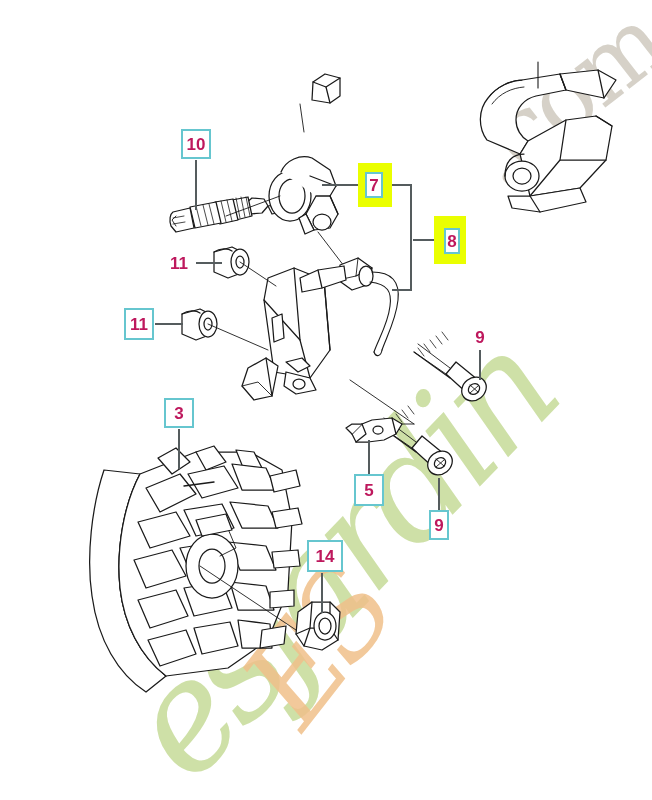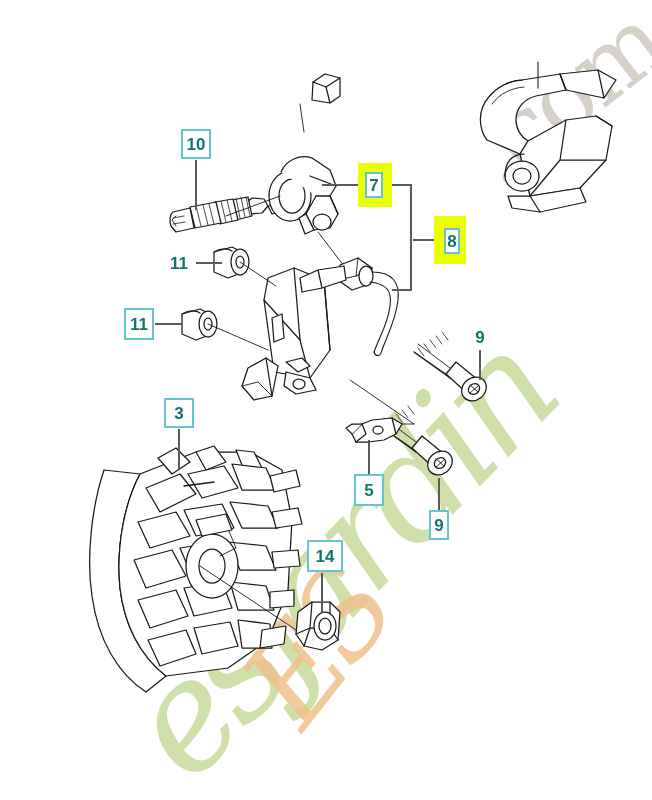--- a/index.html
+++ b/index.html
@@ -18,21 +18,21 @@
           font-family:"DejaVu Serif", serif;font-style:italic;
           font-size:150px;color:#c9dd9e;opacity:.9;
           transform:rotate(-46deg);transform-origin:0 0;letter-spacing:-10px;}
   .wm-orange{position:absolute;left:215px;top:665px;
           font-family:"DejaVu Serif", serif;font-style:italic;
           font-size:120px;color:#f0c08a;opacity:.85;
           transform:rotate(-52deg);transform-origin:0 0;letter-spacing:-8px;}
 
   
   .label{position:absolute;display:flex;align-items:center;justify-content:center;
-         font-weight:bold;color:#0f766e;font-size:17px;line-height:1;
+         font-weight:bold;color:#be185d;font-size:17px;line-height:1;
          box-sizing:border-box;z-index:40;}
   .label.boxed{border:2px solid #66c6cf;background:#ffffff;}
   .label.plain{background:transparent;border:none;}
   .hl{position:absolute;background:#eaff00;z-index:35;}
 
   .leader{position:absolute;background:#555c5e;z-index:30;}
   .leader.v{width:2px;}
   .leader.h{height:2px;}
 
   .svgwrap{position:absolute;left:0;top:0;z-index:20;}

